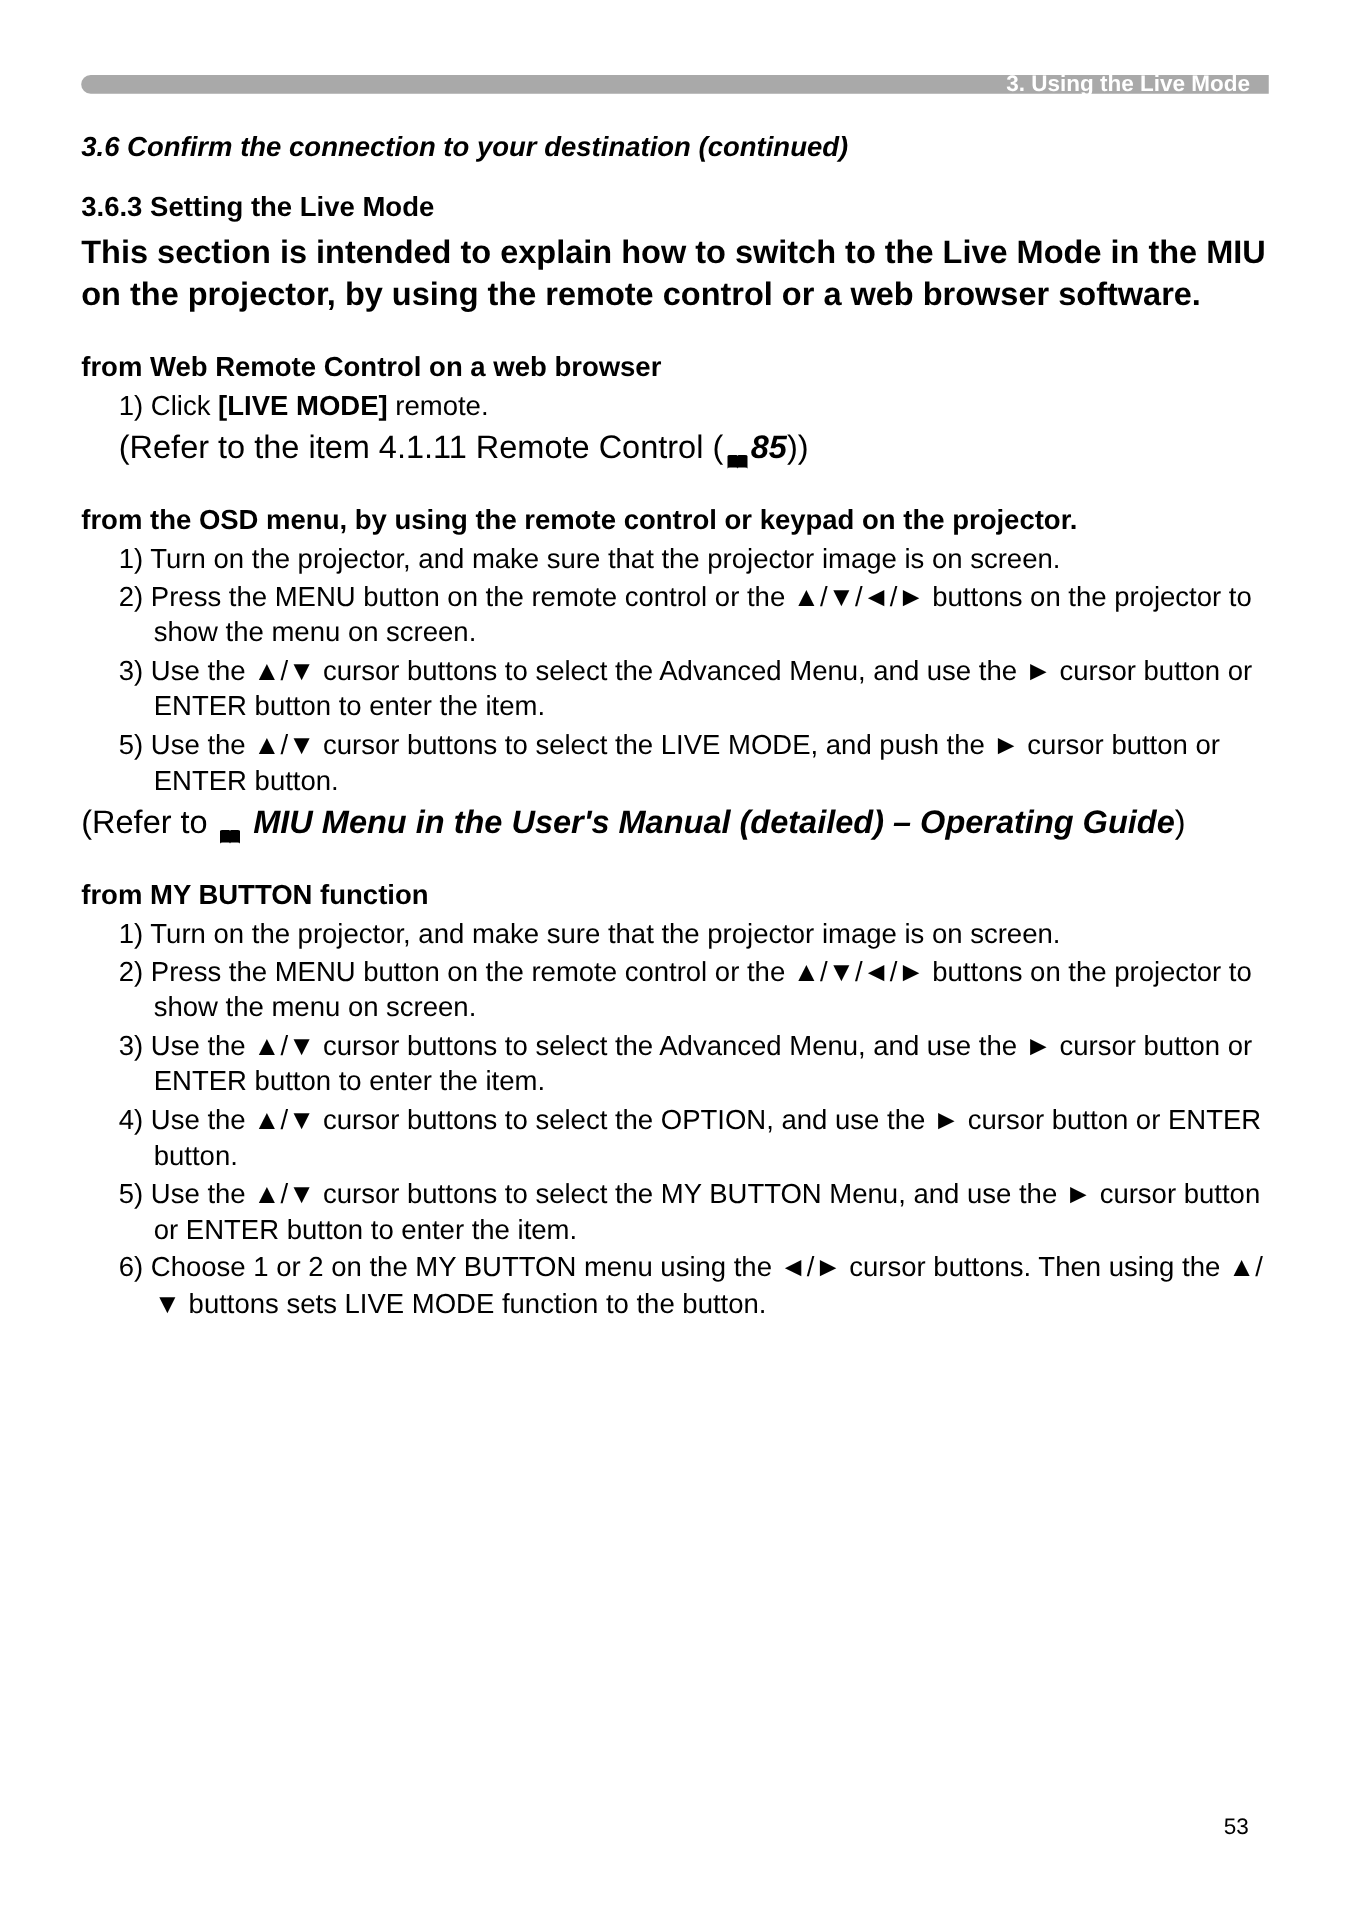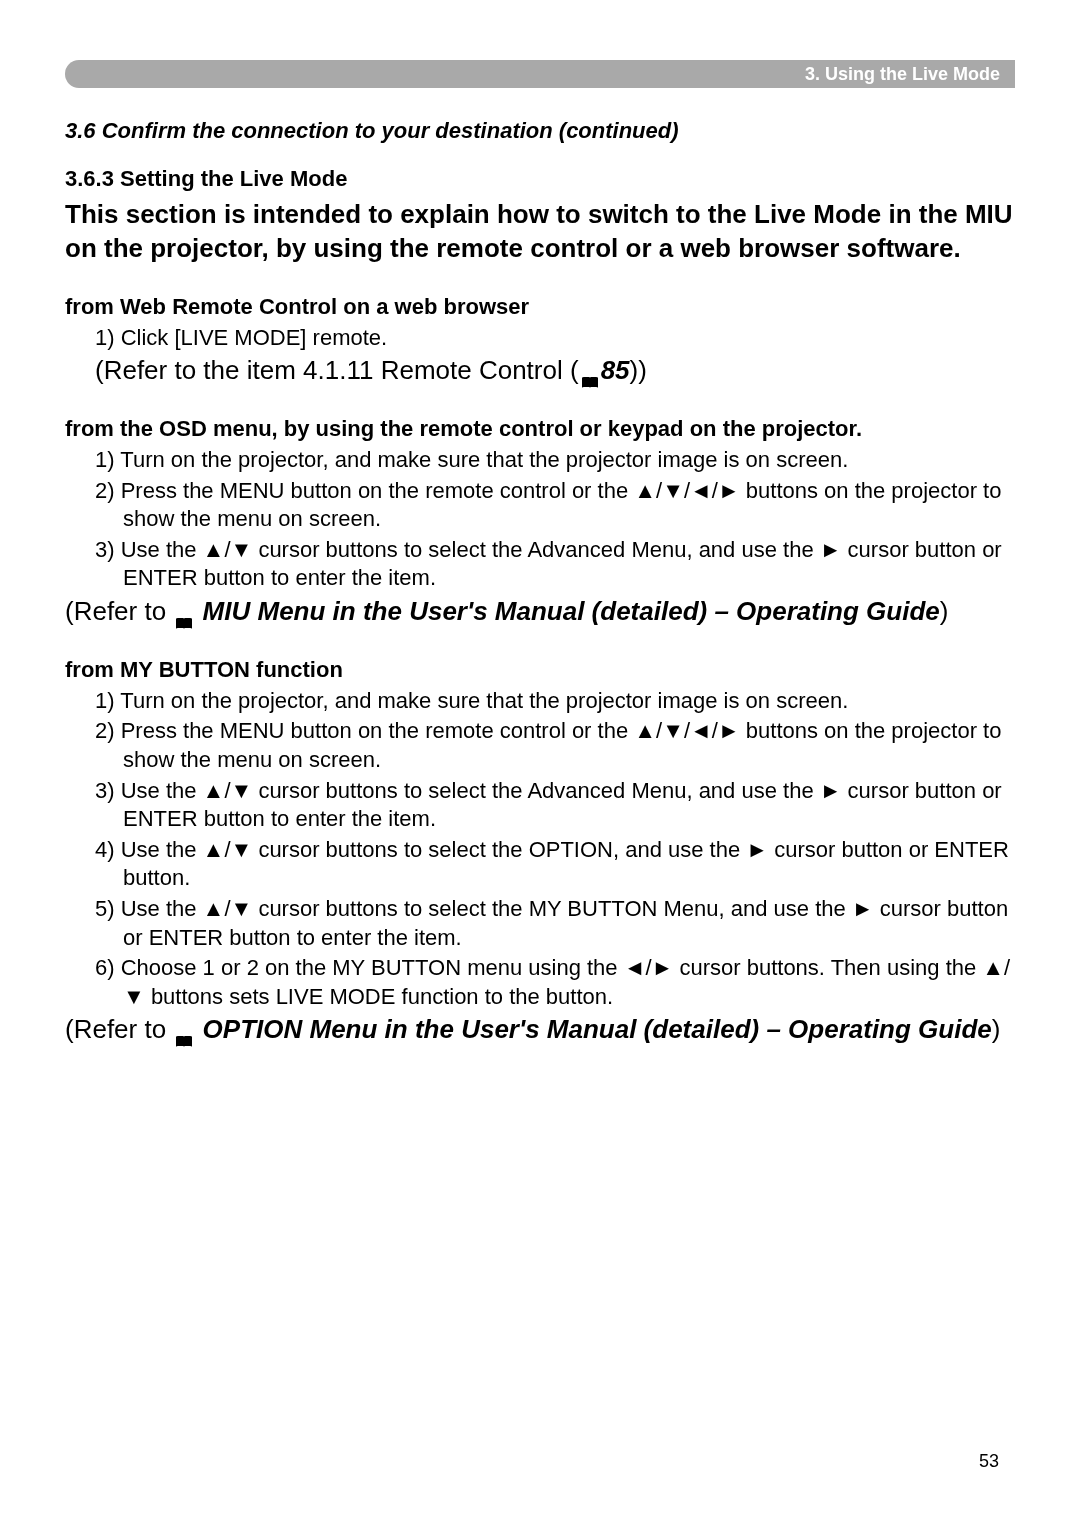--- a/index.html
+++ b/index.html
@@ -5,21 +5,21 @@
     * { margin: 0; padding: 0; box-sizing: border-box; }
     body {
       width: 1080px;
       height: 1532px;
       font-family: Arial, Helvetica, sans-serif;
       background: #fff;
       position: relative;
       padding: 60px 65px;
     }
     .header-bar {
-      height: 28px;
+      height: 15px;
       background: #a9a9a9;
       border-radius: 14px 0 0 14px;
       position: relative;
       margin-bottom: 30px;
       display: flex;
       justify-content: flex-end;
       align-items: center;
       padding-right: 15px;
     }
     .header-text {
@@ -61,21 +61,21 @@
       margin-bottom: 2px;
     }
     .refer {
       font-size: 26px;
       line-height: 1.3;
       margin-bottom: 28px;
     }
     .refer-indent {
       padding-left: 30px;
     }
-    .bold { font-weight: normal; }
+    .bold { font-weight: bold; }
     .bold-italic { font-weight: bold; font-style: italic; }
     .book-icon {
       display: inline-block;
       width: 18px;
       height: 14px;
       position: relative;
       vertical-align: middle;
       margin: 0 2px;
     }
     .book-icon svg { width: 100%; height: 100%; }
@@ -114,38 +114,34 @@
         </svg></span><span class="bold-italic">85</span><span>))</span>
   </div>
 </div>
 
 <div class="method-block">
   <div class="method-title">from the OSD menu, by using the remote control or keypad on the projector.</div>
   <div class="step-list">
     <div class="step">1) Turn on the projector, and make sure that the projector image is on screen.</div>
     <div class="step">2) Press the MENU button on the remote control or the ▲/▼/◄/► buttons on the projector to show the menu on screen.</div>
     <div class="step">3) Use the ▲/▼ cursor buttons to select the Advanced Menu, and use the ► cursor button or ENTER button to enter the item.</div>
+    <div class="step">5) Use the ▲/▼ cursor buttons to select the LIVE MODE, and push the ► cursor button or ENTER button.</div>
   </div>
   <div class="refer">
     <span>(Refer to </span><span class="book-icon"><svg viewBox="0 0 18 14">
           <path d="M1 2 Q1 1 3 1 L8 1 Q9 1 9 2 L9 12 Q9 11 8 11 L3 11 Q1 11 1 12 Z M9 2 Q9 1 10 1 L15 1 Q17 1 17 2 L17 12 Q17 11 15 11 L10 11 Q9 11 9 12 Z" fill="#000"></path>
         </svg></span><span class="bold-italic"> MIU Menu in the User's Manual (detailed) – Operating Guide</span><span>)</span>
   </div>
 </div>
 
 <div class="method-block">
   <div class="method-title">from MY BUTTON function</div>
   <div class="step-list">
     <div class="step">1) Turn on the projector, and make sure that the projector image is on screen.</div>
     <div class="step">2) Press the MENU button on the remote control or the ▲/▼/◄/► buttons on the projector to show the menu on screen.</div>
     <div class="step">3) Use the ▲/▼ cursor buttons to select the Advanced Menu, and use the ► cursor button or ENTER button to enter the item.</div>
     <div class="step">4) Use the ▲/▼ cursor buttons to select the OPTION, and use the ► cursor button or ENTER button.</div>
     <div class="step">5) Use the ▲/▼ cursor buttons to select the MY BUTTON Menu, and use the ► cursor button or ENTER button to enter the item.</div>
     <div class="step">6) Choose 1 or 2 on the MY BUTTON menu using the ◄/► cursor buttons. Then using the ▲/▼ buttons sets LIVE MODE function to the button.</div>
   </div>
-  <div class="refer">
-    <span>(Refer to </span><span class="book-icon"><svg viewBox="0 0 18 14">
-          <path d="M1 2 Q1 1 3 1 L8 1 Q9 1 9 2 L9 12 Q9 11 8 11 L3 11 Q1 11 1 12 Z M9 2 Q9 1 10 1 L15 1 Q17 1 17 2 L17 12 Q17 11 15 11 L10 11 Q9 11 9 12 Z" fill="#000"></path>
-        </svg></span><span class="bold-italic"> OPTION Menu in the User's Manual (detailed) – Operating Guide</span><span>)</span>
-  </div>
 </div>
 
 <div class="page-number">53</div>
 
 </body></html>

